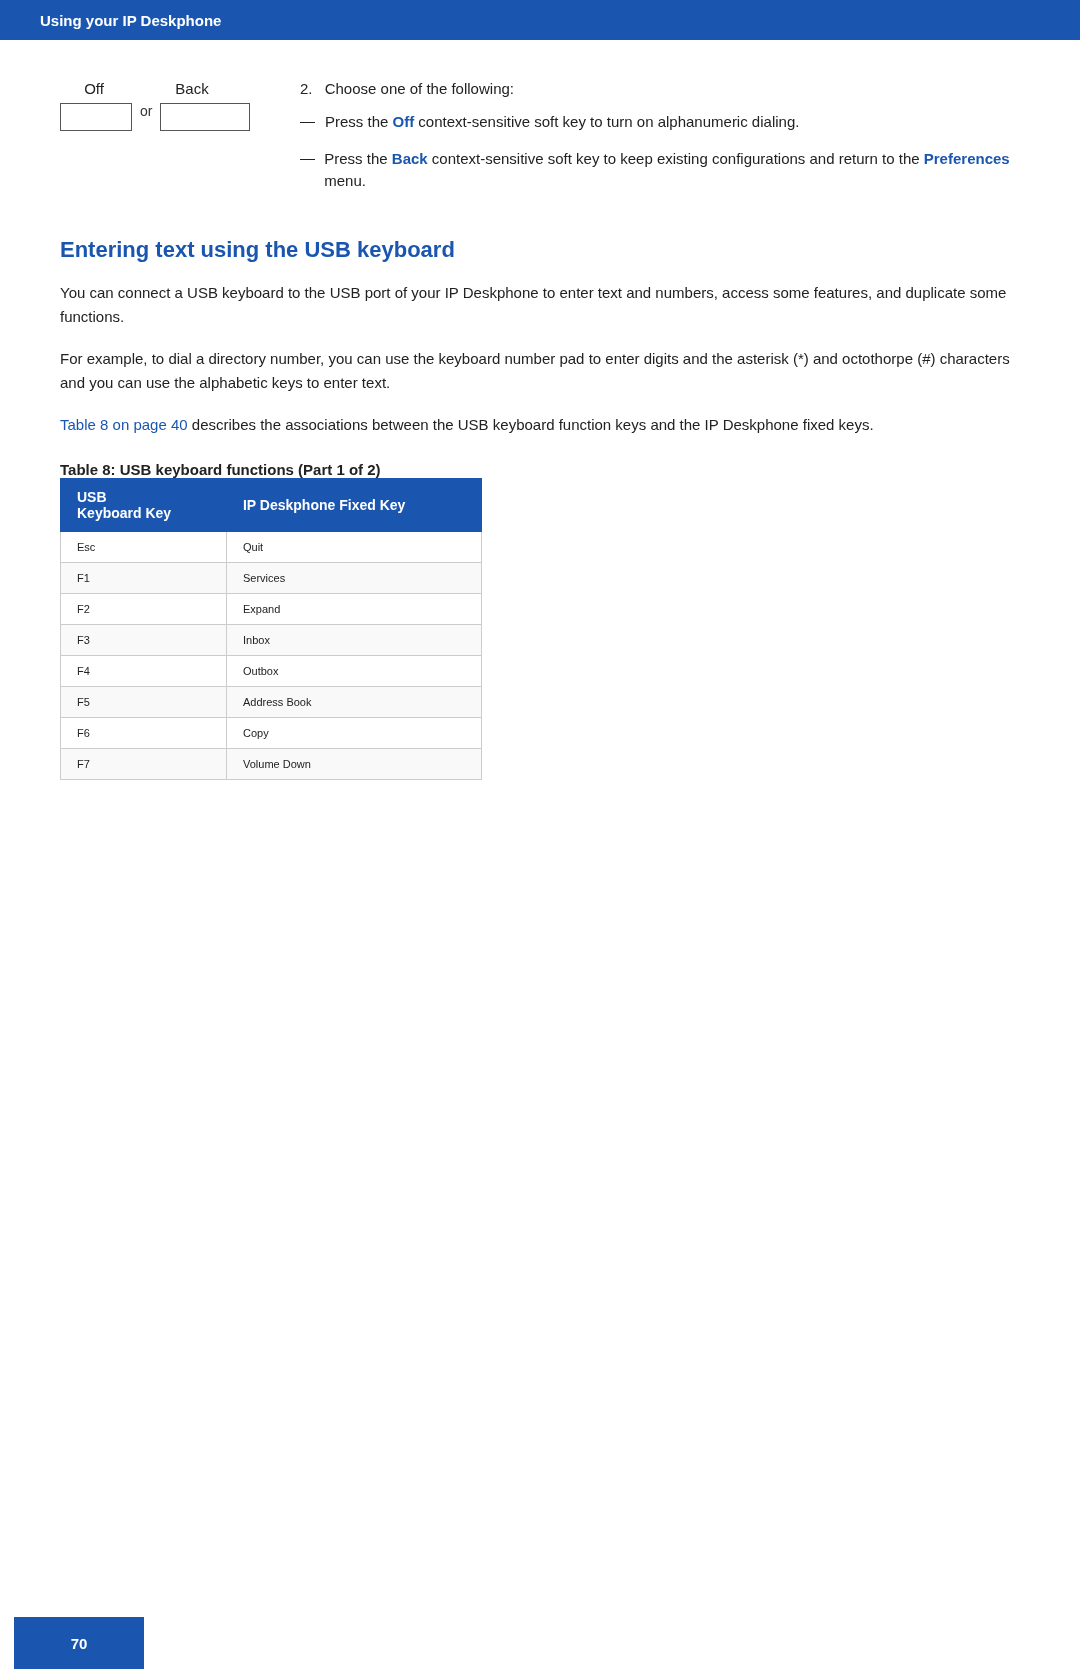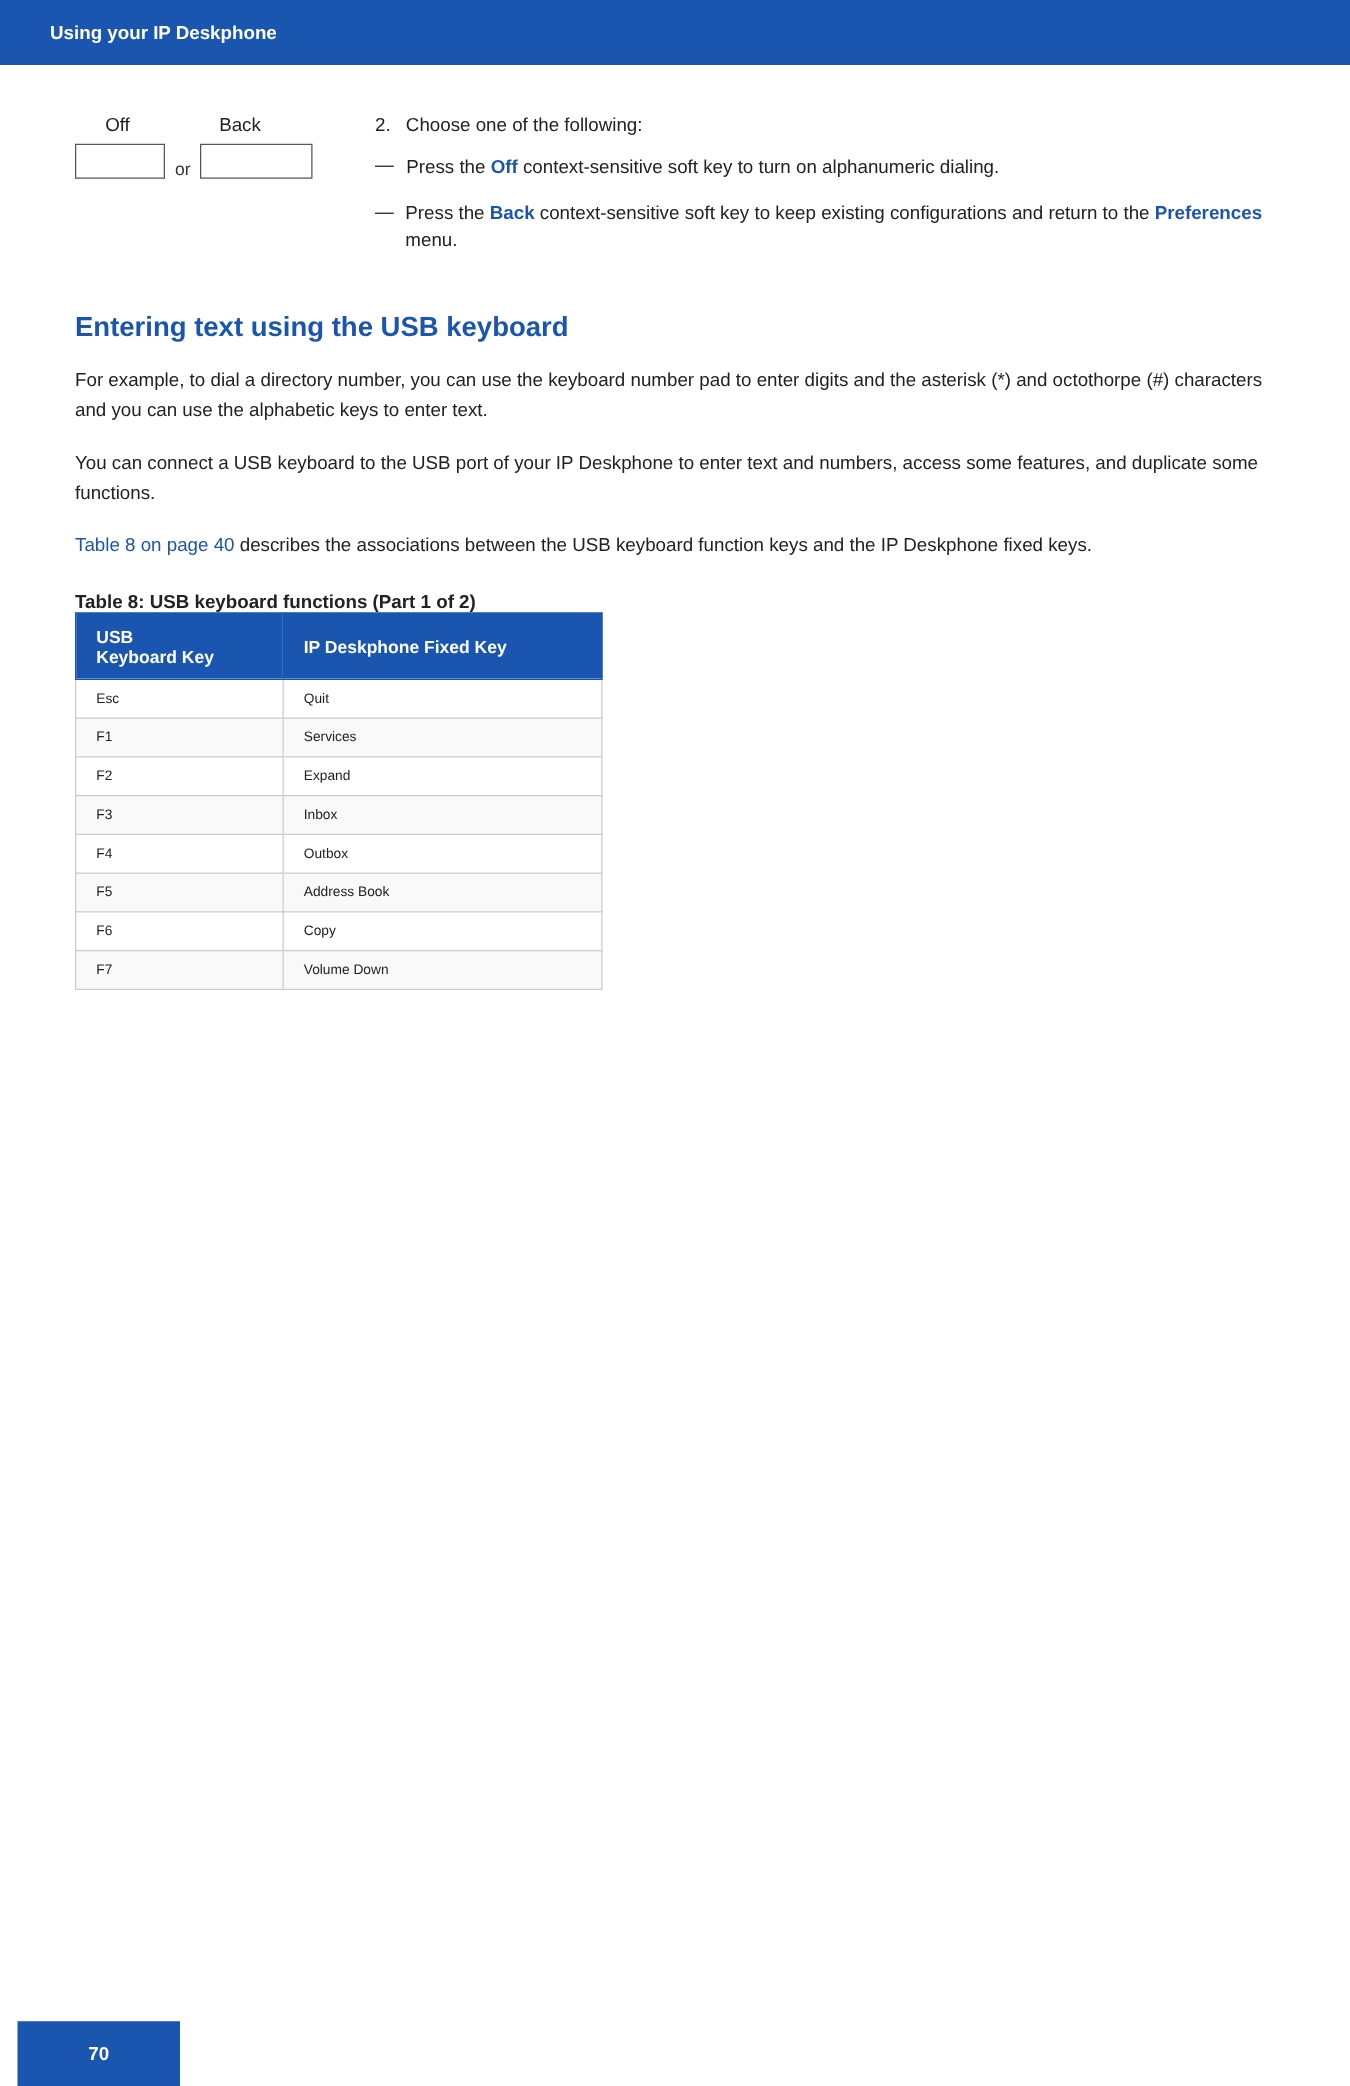--- a/index.html
+++ b/index.html
@@ -14,21 +14,21 @@
       background: #ffffff;
       font-family: Arial, Helvetica, sans-serif;
       font-size: 15px;
       color: #222222;
       position: relative;
     }
 
     .header-bar {
       background-color: #1a56b0;
       width: 100%;
-      height: 52px;
+      height: 40px;
       display: flex;
       align-items: center;
       padding: 0 40px;
     }
 
     .header-bar-title {
       color: #ffffff;
       font-weight: bold;
       font-size: 15px;
     }
@@ -40,21 +40,21 @@
     .key-diagram {
       display: flex;
       flex-direction: column;
       align-items: flex-start;
       min-width: 220px;
       margin-top: 0;
     }
 
     .key-diagram-row {
       display: flex;
-      align-items: flex-end;
+      align-items: flex-start;
       gap: 8px;
       margin-top: 6px;
     }
 
     .key-label-row {
       display: flex;
       align-items: center;
       gap: 8px;
       padding-left: 4px;
     }
@@ -261,23 +261,23 @@
         <span class="bullet-dash">—</span>
         <span class="bullet-text">
           Press the <a class="link-blue">Back</a> context-sensitive soft key to keep existing configurations and return to the <a class="link-blue">Preferences</a> menu.
         </span>
       </div>
     </div>
   </div>
 
   <h2 class="section-heading">Entering text using the USB keyboard</h2>
 
+  <p class="body-paragraph">You can connect a USB keyboard to the USB port of your IP Deskphone to enter text and numbers, access some features, and duplicate some functions.</p>
+
   <p class="body-paragraph">For example, to dial a directory number, you can use the keyboard number pad to enter digits and the asterisk (*) and octothorpe (#) characters and you can use the alphabetic keys to enter text.</p>
-
-  <p class="body-paragraph">You can connect a USB keyboard to the USB port of your IP Deskphone to enter text and numbers, access some features, and duplicate some functions.</p>
 
   <p class="body-paragraph">
     <a class="table-ref-link">Table 8 on page 40</a><span> describes the associations between the USB keyboard function keys and the IP Deskphone fixed keys.</span>
   </p>
 
   <p class="table-caption">Table 8: USB keyboard functions (Part 1 of 2)</p>
 
   <table class="data-table">
     <thead>
       <tr>

